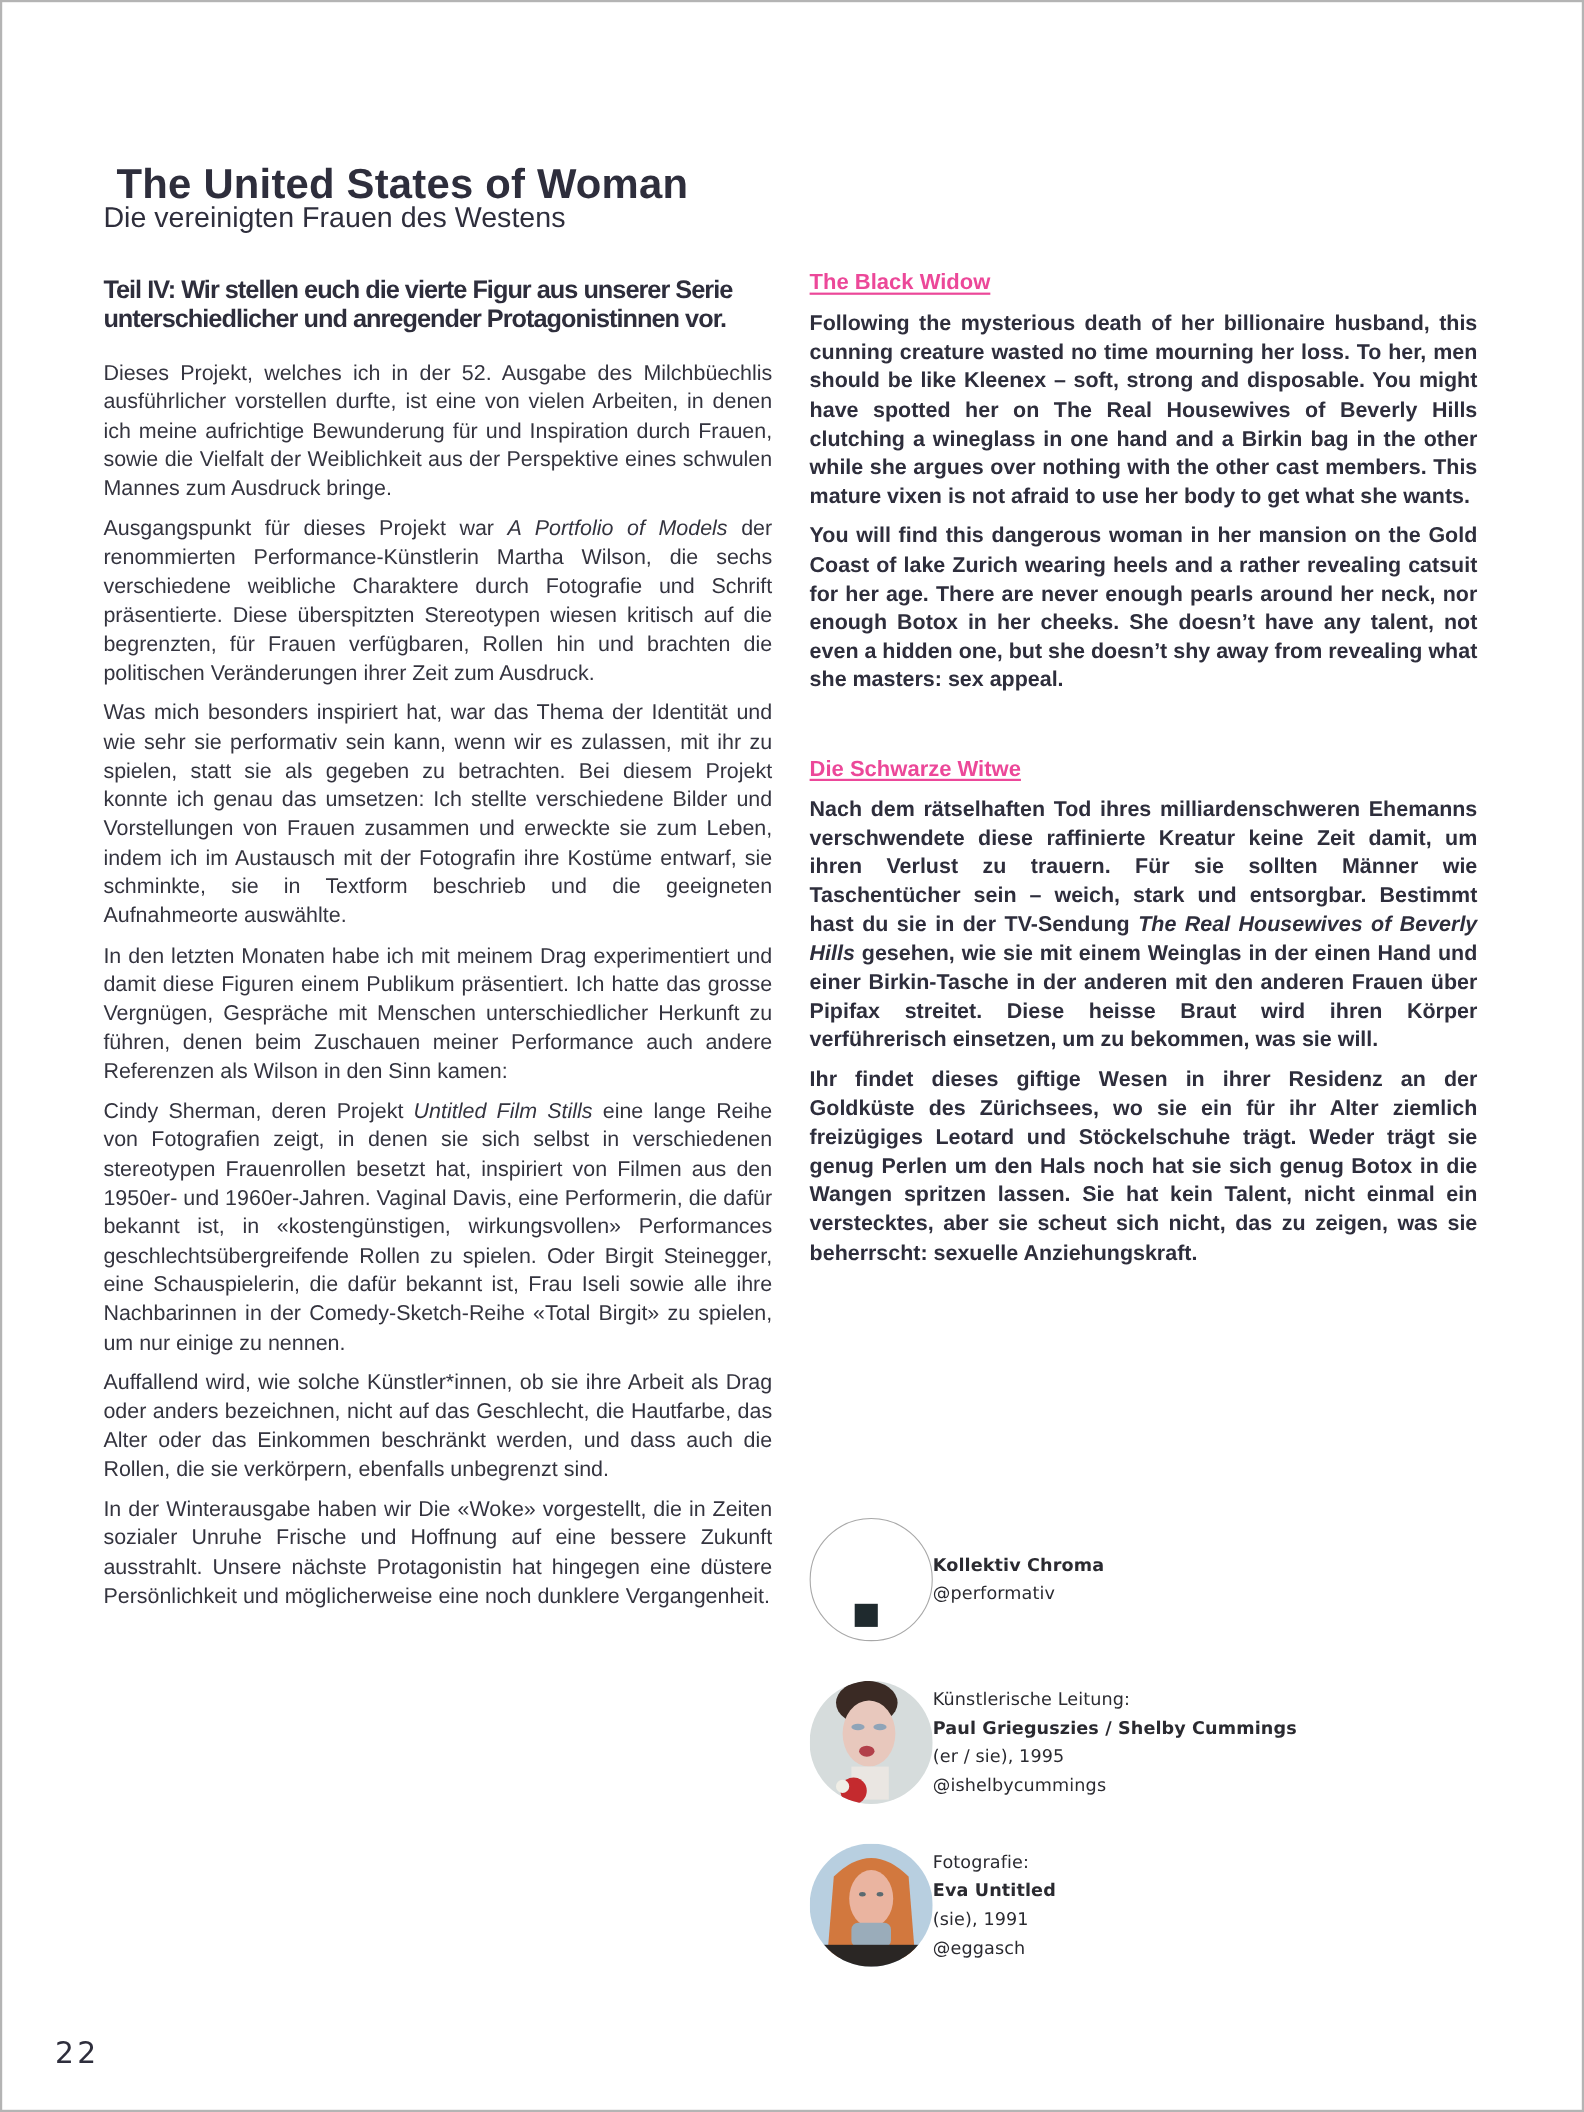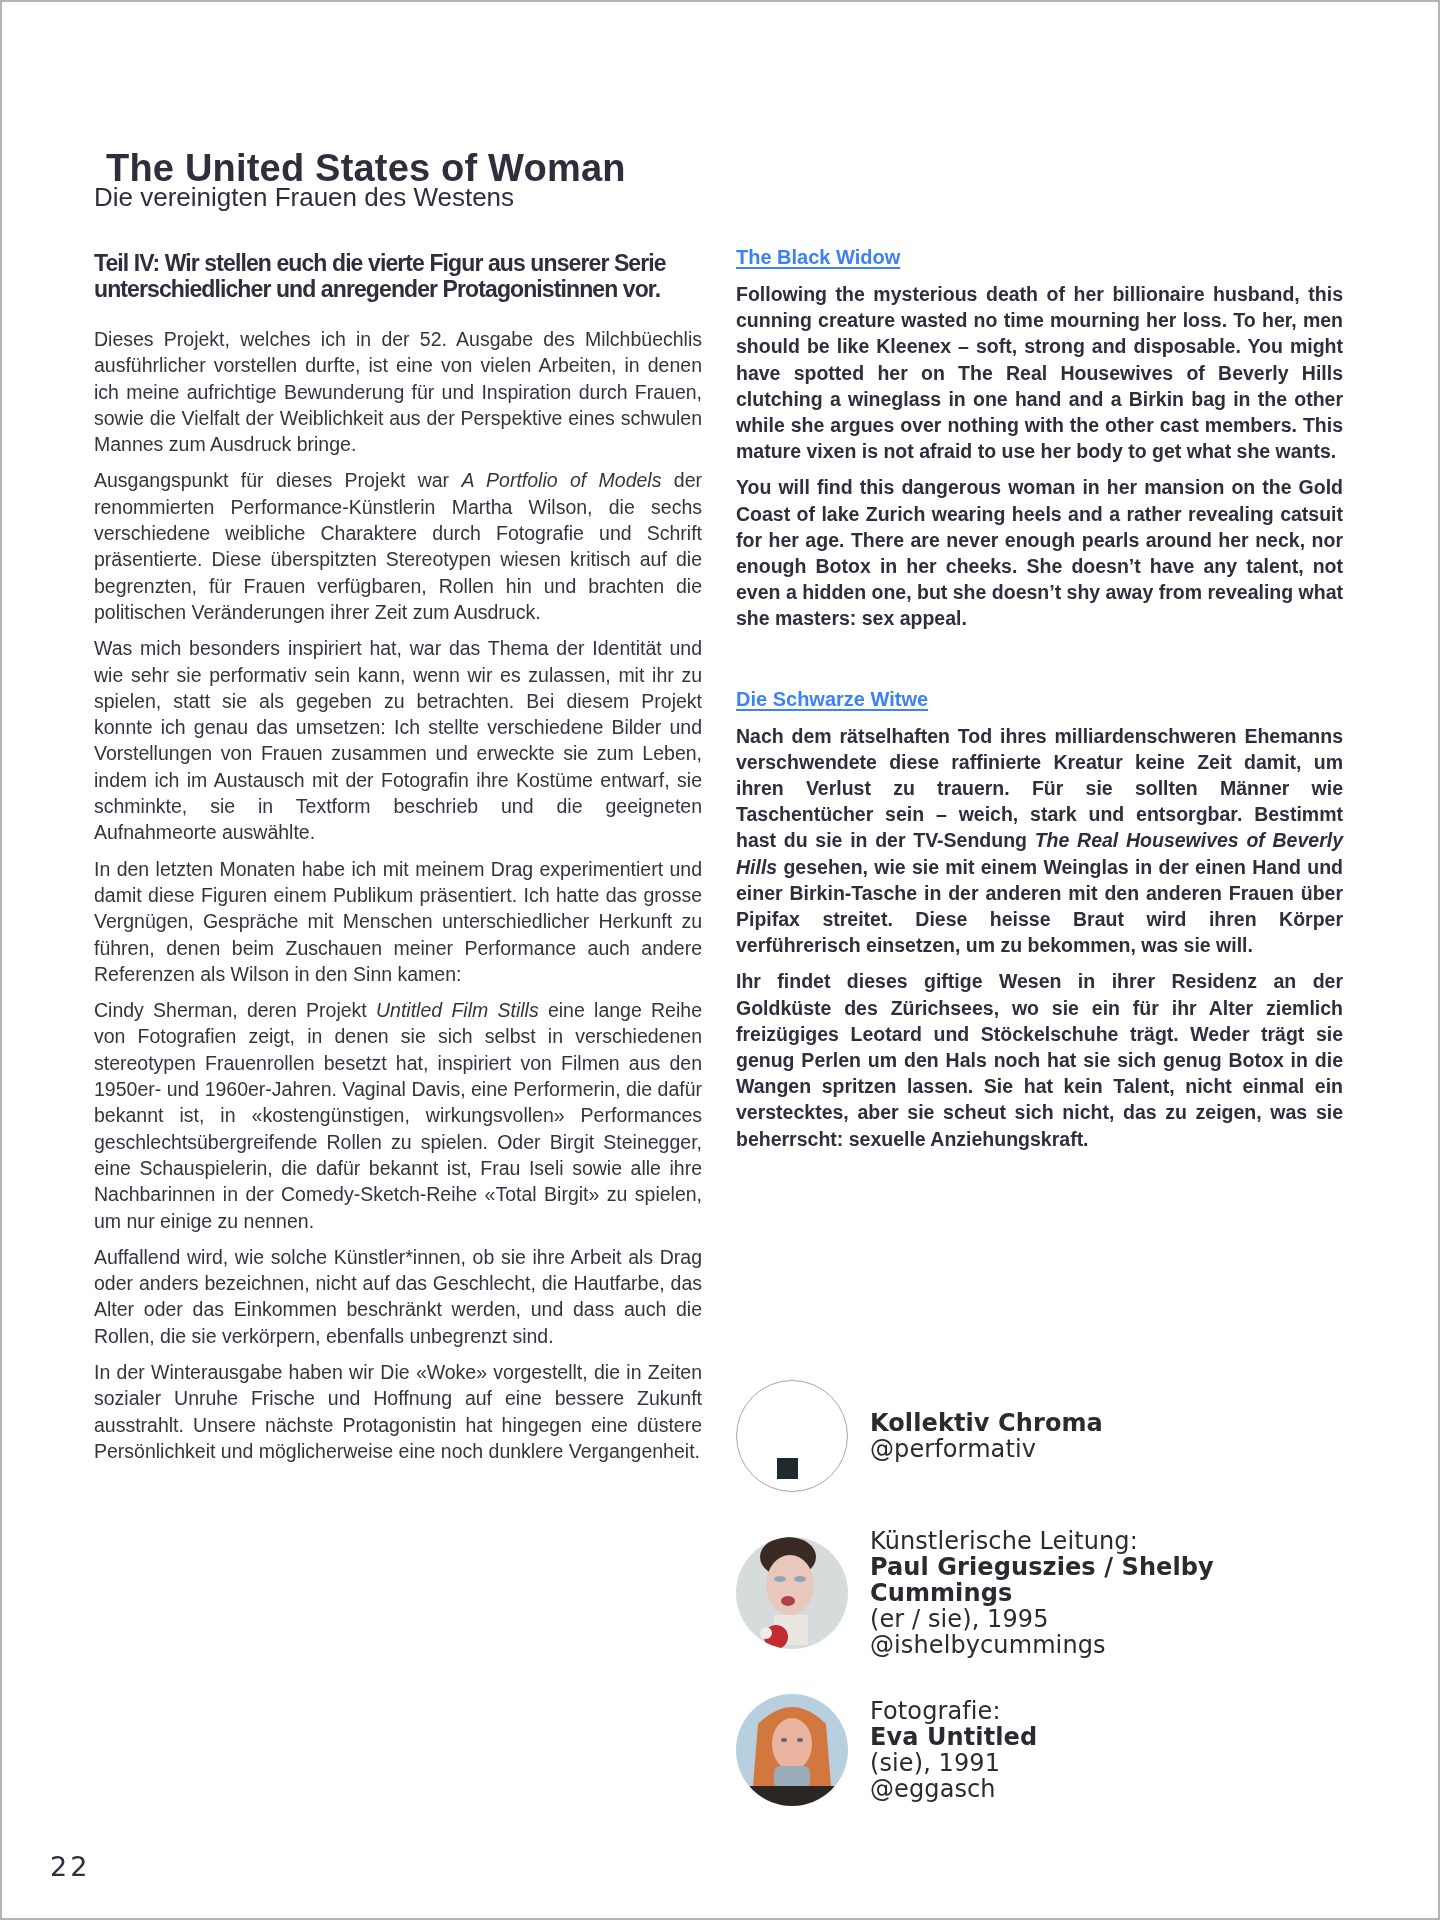--- a/index.html
+++ b/index.html
@@ -28,21 +28,21 @@
     }
     .body-p {
       font-size: 19.5px; line-height: 26.3px; text-align: justify;
       margin-bottom: 10px; color: #34343f;
     }
     .col-right {
       position: absolute; left: 734px; top: 244px; width: 607px;
     }
     .section-head {
       font-size: 20px; font-weight: bold; text-decoration: underline;
-      text-underline-offset: 3px; margin-bottom: 12px; color: #3b82f6;
+      text-underline-offset: 3px; margin-bottom: 12px; color: #ec4899;
     }
     .bold-p {
       font-size: 19.5px; font-weight: bold; line-height: 26.2px;
       text-align: justify; margin-bottom: 10px; color: #2e2e3c;
     }
     .gap { height: 46px; }
     .credits {
       position: absolute; left: 734px; top: 1378px; width: 600px;
     }
     .credit {
@@ -50,21 +50,21 @@
     }
     .avatar {
       width: 112px; height: 112px; border-radius: 50%; flex-shrink: 0;
       position: relative; overflow: hidden;
     }
     .avatar-logo { border: 1.5px solid #a8a8a8; background: #fff; }
     .avatar-logo .sq {
       position: absolute; left: 40px; top: 77px; width: 21px; height: 21px; background: #1f2a2e;
     }
     .credit-text {
-      margin-left: 22px; font-size: 24px; line-height: 26px; color: #2a2a30;
+      font-size: 16px; line-height: 26px; color: #2a2a30;
       font-family: "DejaVu Sans", sans-serif; letter-spacing: 0.1px;
     }
     .credit-text .nm { font-weight: bold; }
     .page-num {
       position: absolute; left: 48px; top: 1849px;
       font-size: 27px; font-weight: normal; letter-spacing: 3px; color: #2e2e3c;
       font-family: "DejaVu Sans", sans-serif;
     }
     em { font-style: italic; }
   </style>

